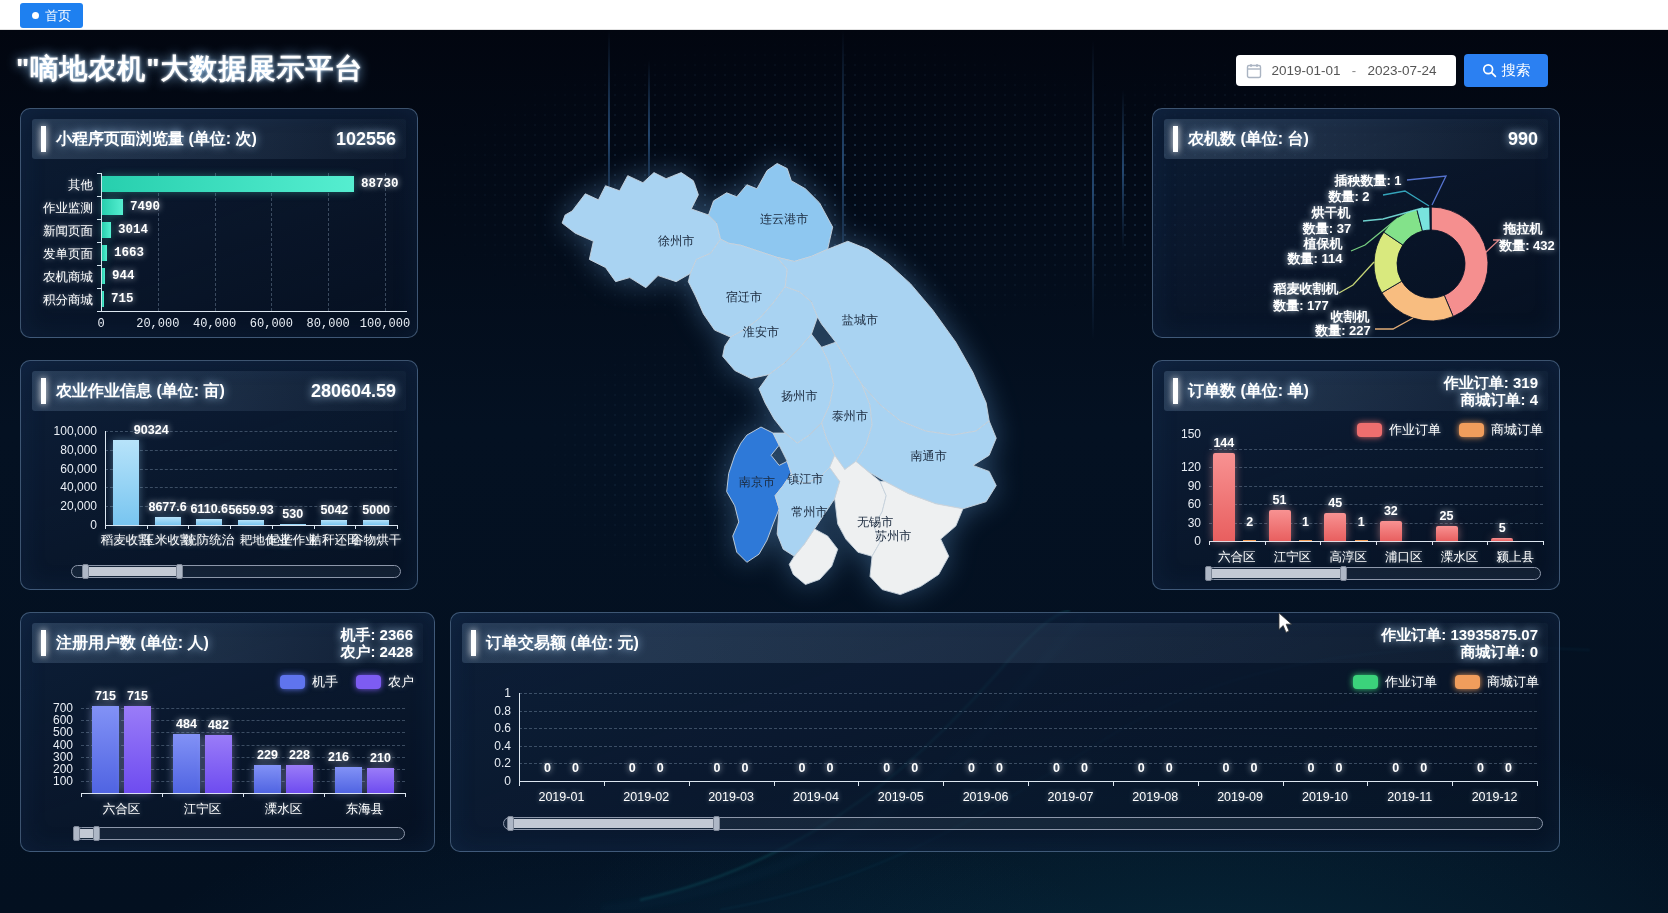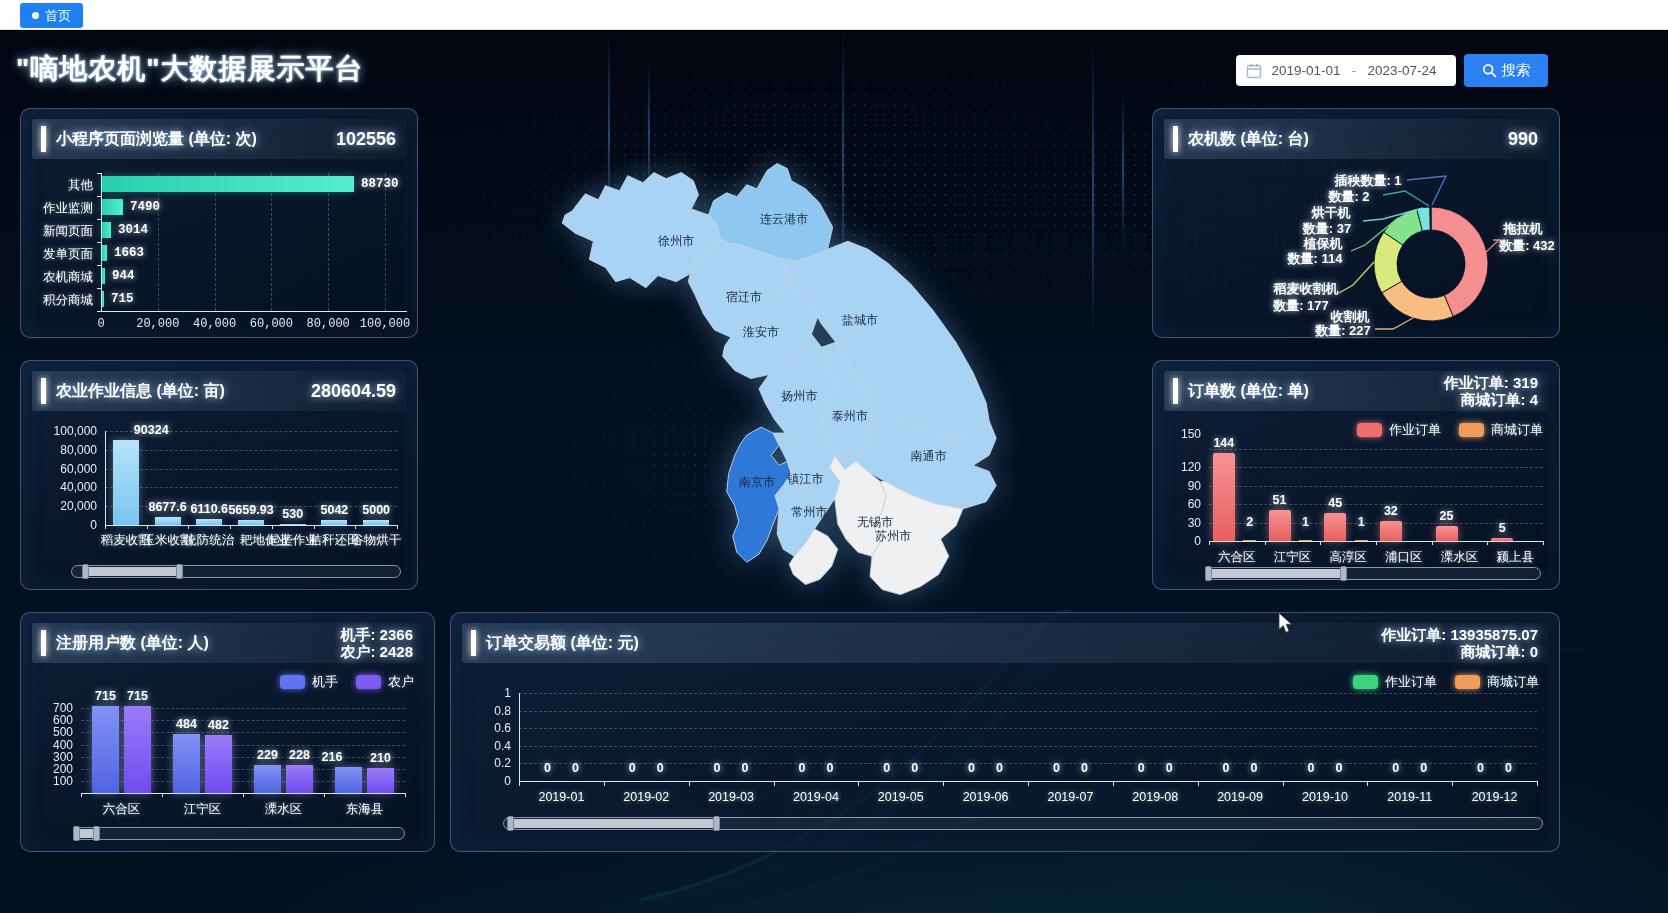--- a/index.html
+++ b/index.html
@@ -330,21 +330,21 @@
         <div class="val" style="left: 121.5px; width: 60px; top: 50px; text-align: center;">484</div>
         <div class="vbar-pur" style="left: 170px; top: 68px; width: 27px; height: 58px;"></div>
         <div class="val" style="left: 153.5px; width: 60px; top: 51px; text-align: center;">482</div>
         <div class="cat" style="left: 208px; width: 81px; top: 134px; text-align: center;">溧水区</div>
         <div class="vbar-ind" style="left: 219px; top: 98px; width: 27px; height: 28px;"></div>
         <div class="val" style="left: 202.5px; width: 60px; top: 81px; text-align: center;">229</div>
         <div class="vbar-pur" style="left: 251px; top: 98px; width: 27px; height: 28px;"></div>
         <div class="val" style="left: 234.5px; width: 60px; top: 81px; text-align: center;">228</div>
         <div class="cat" style="left: 289px; width: 81px; top: 134px; text-align: center;">东海县</div>
         <div class="vbar-ind" style="left: 300px; top: 100px; width: 27px; height: 26px;"></div>
-        <div class="val" style="left: 267px; width: 60px; top: 83px; text-align: center;">216</div>
+        <div class="val" style="left: 293px; width: 60px; top: 83px; ">216</div>
         <div class="vbar-pur" style="left: 332px; top: 101px; width: 27px; height: 25px;"></div>
         <div class="val" style="left: 315.5px; width: 60px; top: 84px; text-align: center;">210</div>
         <div class="dz" style="left: 40px; top: 160px; width: 330px;">
           <div class="dzfill" style="left: 0%; width: 6.5%;"></div>
         </div>
       </div>
   </section>
 
   <section class="panel" id="panel-mc" style="left:1152px;top:78px;width:408px;height:230px;">
     <div class="panel-header">

